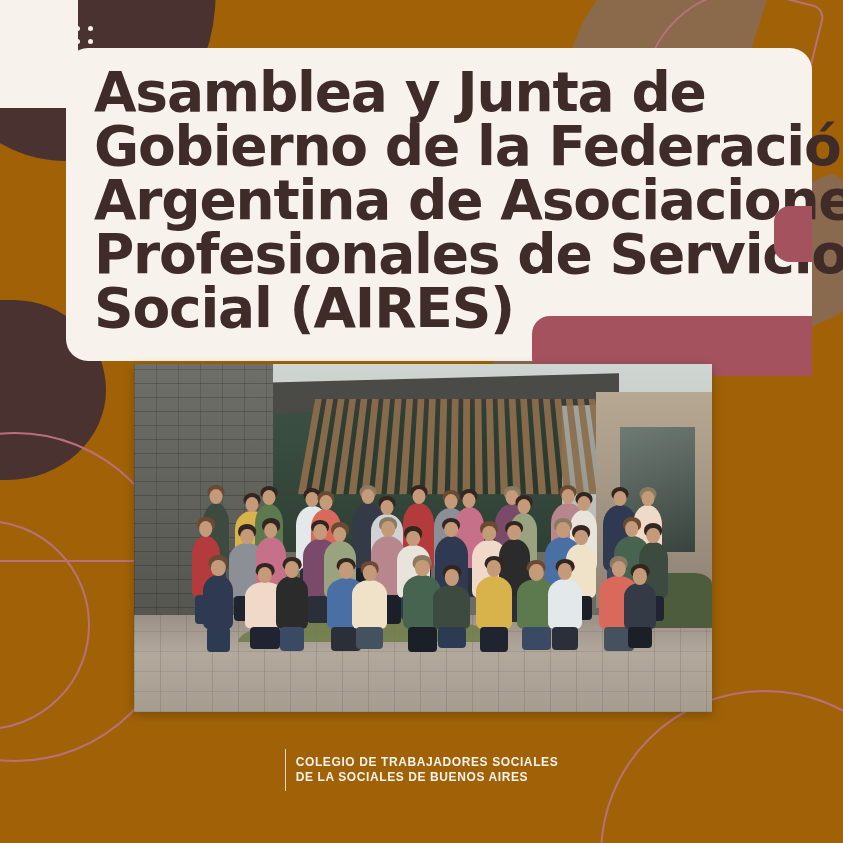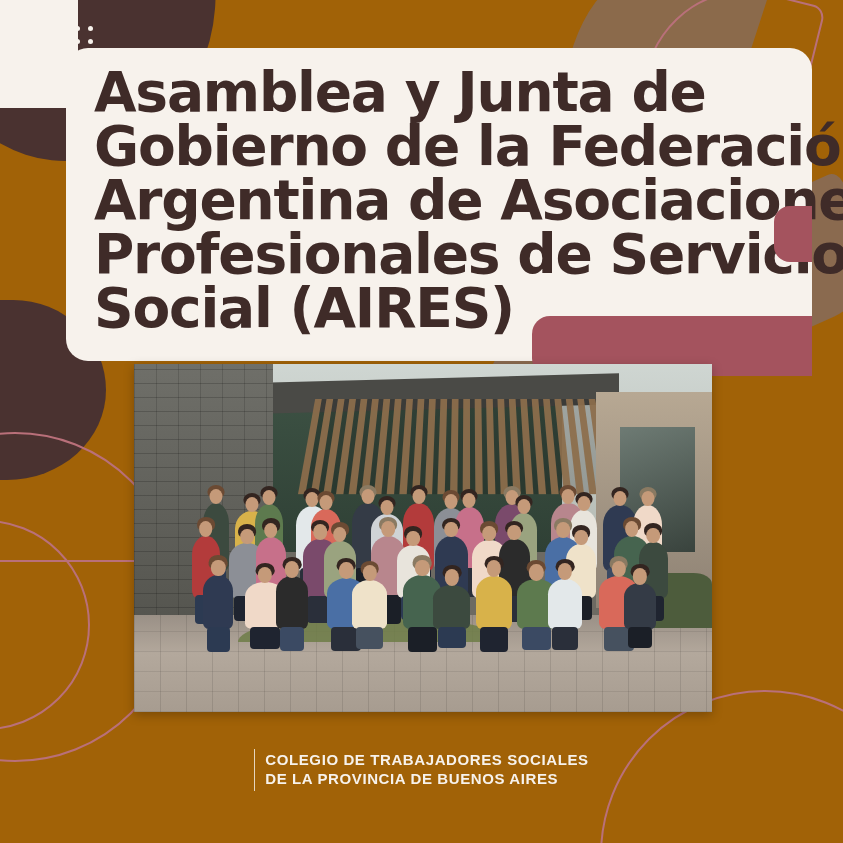--- a/index.html
+++ b/index.html
@@ -216,21 +216,21 @@
     font-weight: 700; font-size: 30px; letter-spacing: -2px;
     line-height: 36px; text-align: center;
   }
   .logo-bars { position: absolute; left: 6px; bottom: 4px; display: flex; gap: 2px; }
   .logo-bars i { display:block; width: 14px; height: 7px; border-radius: 1px; }
   .logo-text { color: #f7f2ec; line-height: 1.25; }
   .logo-text .l1, .logo-text .l2 {
     display: block;
     font-family: "Liberation Sans", sans-serif;
     font-weight: 700;
-    font-size: 15px;
+    font-size: 12px;
     letter-spacing: .6px;
   }
   .logo-sep { width: 1px; height: 42px; background: #f7f2ec; opacity: .8; }
 </style>
 </head>
 <body>
 
 <div id="poster">
 
   <div class="deco blob-tl"></div>
@@ -529,17 +529,17 @@
             <span style="position: absolute; left: 12%; width: 76%; bottom: -19.1609px; height: 20.9857px; background: rgb(27, 31, 39); border-radius: 4px;"></span>
           </div>
         </div>
     </div>
   </div>
 
   <div class="footer">
     <div class="logo-sep"></div>
     <div class="logo-text">
       <span class="l1">COLEGIO DE TRABAJADORES SOCIALES</span>
-      <span class="l2">DE LA PROVINCIA DE BUENOS AIRES</span>
+      <span class="l2">DE LA SOCIALES DE BUENOS AIRES</span>
     </div>
   </div>
 
 </div>
 
 </body></html>

